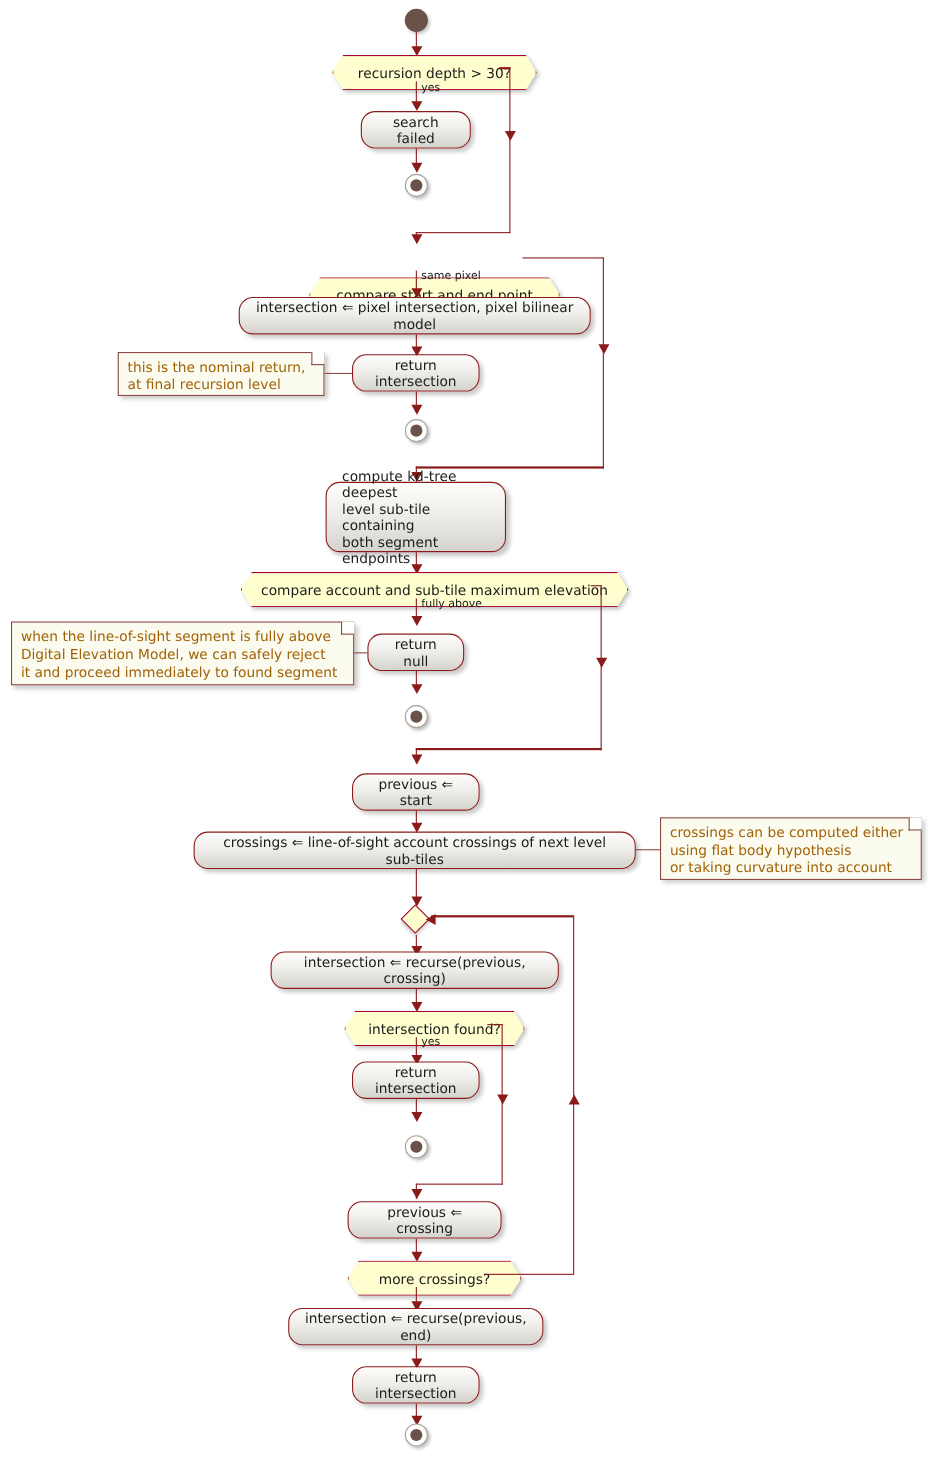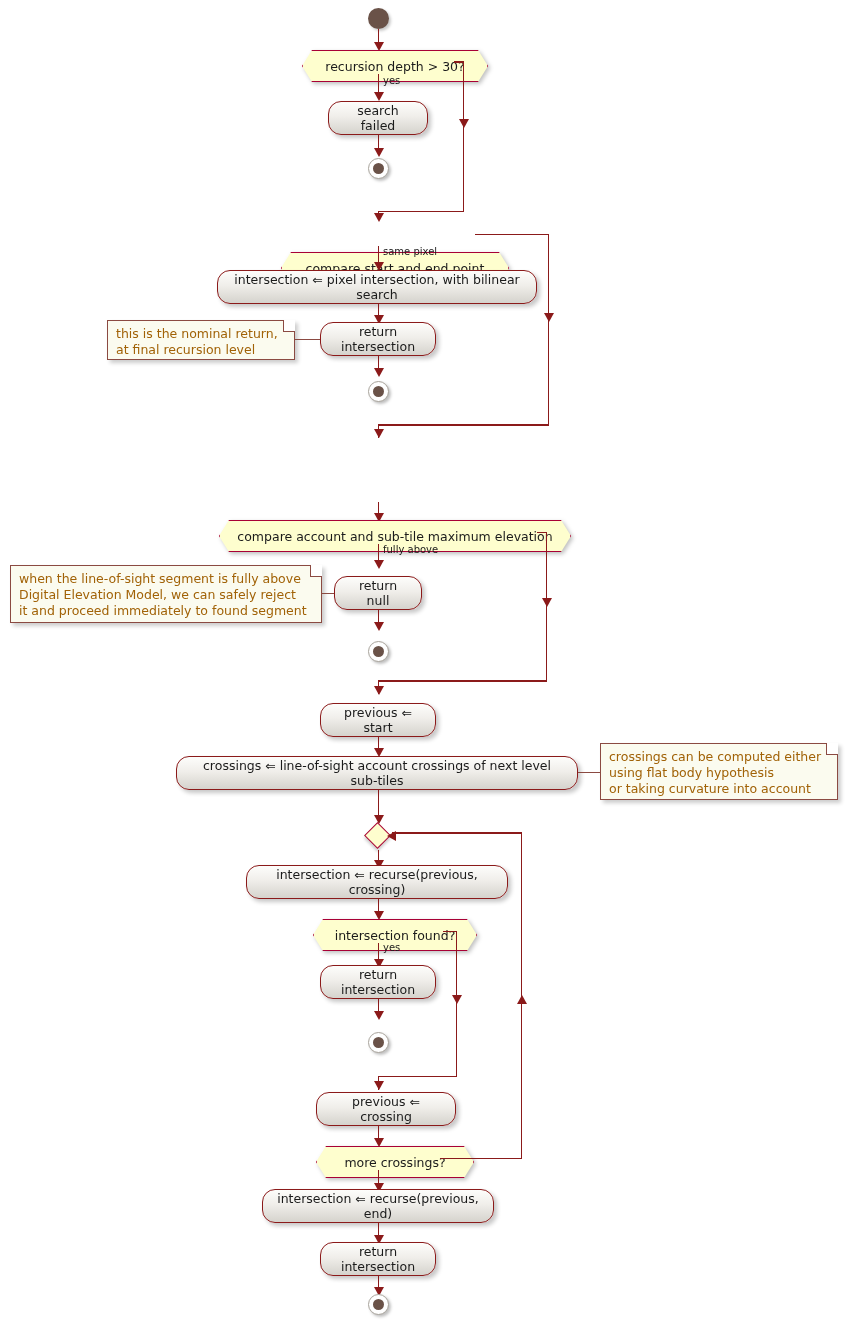--- a/index.html
+++ b/index.html
@@ -204,21 +204,21 @@
   <div class="arrow-down" style="left:373.5px; top:213px;"></div>
 
   <div class="decision-wrap" style="left:281px; top:222px;margin-top:30px;">
     <div class="decision" style="width:194px; height:24px;">compare start and end point</div>
   </div>
 
   <div class="edge-label" style="left:383px; top:245px;">same pixel</div>
   <div class="vline" style="left:377.5px; top:246px; height:22px;"></div>
   <div class="arrow-down" style="left:373.5px; top:262px;"></div>
 
-  <div class="node activity center" style="left:217px; top:270px; width:320px; height:34px;">intersection ⇐ pixel intersection, with bilinear search</div>
+  <div class="node activity center" style="left:217px; top:270px; width:320px; height:34px;">intersection ⇐ pixel intersection, pixel bilinear model</div>
 
   <div class="vline" style="left:377.5px; top:304px; height:18px;"></div>
   <div class="arrow-down" style="left:373.5px; top:315px;"></div>
 
   <div class="node activity center" style="left:320px; top:322px; width:116px; height:34px;">return intersection</div>
 
   <div class="note" style="left:107px; top:320px; width:188px; height:40px;">this is the nominal return,
 at final recursion level</div>
   <div class="note" style="left:107px; top:320px; width:188px; height:40px; background:transparent; border-color:transparent; box-shadow:none; color:transparent; pointer-events:none;">
     <span class="fold"></span>
@@ -229,20 +229,23 @@
   <div class="arrow-down" style="left:373.5px; top:368px;"></div>
   <div class="node end-node" style="left:368px; top:381px;"></div>
 
   <div class="hline" style="left:475px; top:233.5px; width:74px;"></div>
   <div class="vline" style="left:547.5px; top:233.5px; height:192px;"></div>
   <div class="arrow-down" style="left:543.5px; top:313px;"></div>
   <div class="hline" style="left:377.5px; top:424px; width:171px;"></div>
   <div class="vline" style="left:377.5px; top:424px; height:14px;"></div>
   <div class="arrow-down" style="left:373.5px; top:429px;"></div>
 
+  <div class="node activity" style="left:296px; top:438px; width:164px; height:64px; align-items:center;">compute kd-tree deepest
+level sub-tile containing
+both segment endpoints</div>
 
   <div class="vline" style="left:377.5px; top:502px; height:18px;"></div>
   <div class="arrow-down" style="left:373.5px; top:513px;"></div>
 
   <div class="decision-wrap" style="left:219px; top:520px;">
     <div class="decision" style="width:318px; height:24px;">compare account and sub-tile maximum elevation</div>
   </div>
 
   <div class="edge-label" style="left:383px; top:543px;">fully above</div>
   <div class="vline" style="left:377.5px; top:544px; height:22px;"></div>

